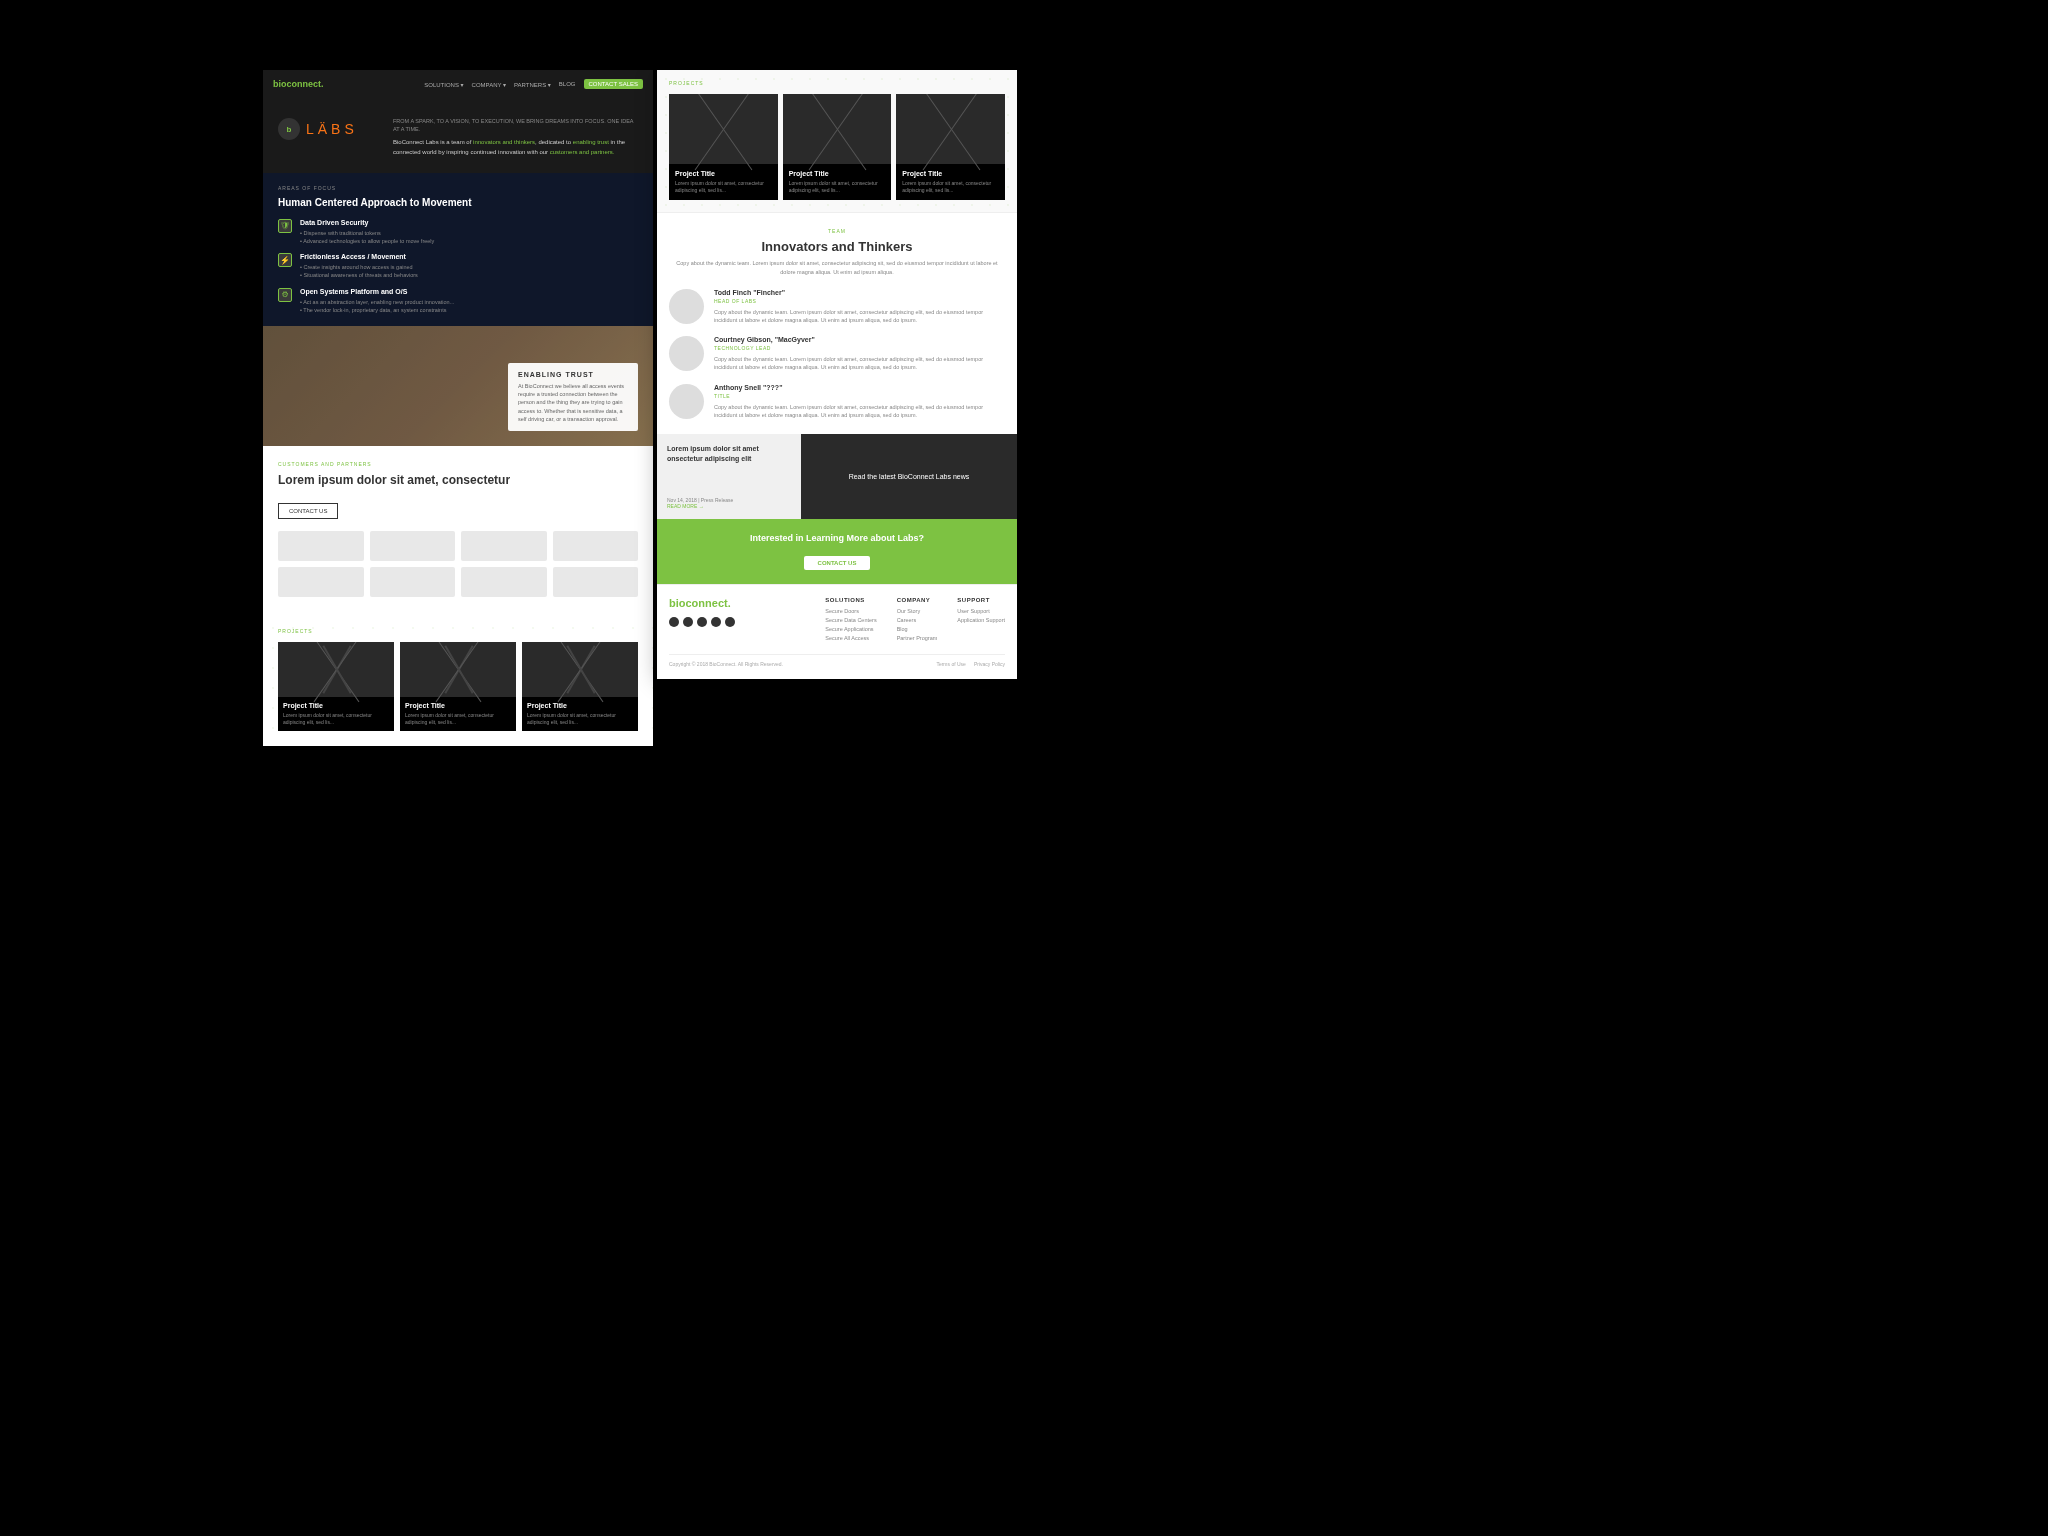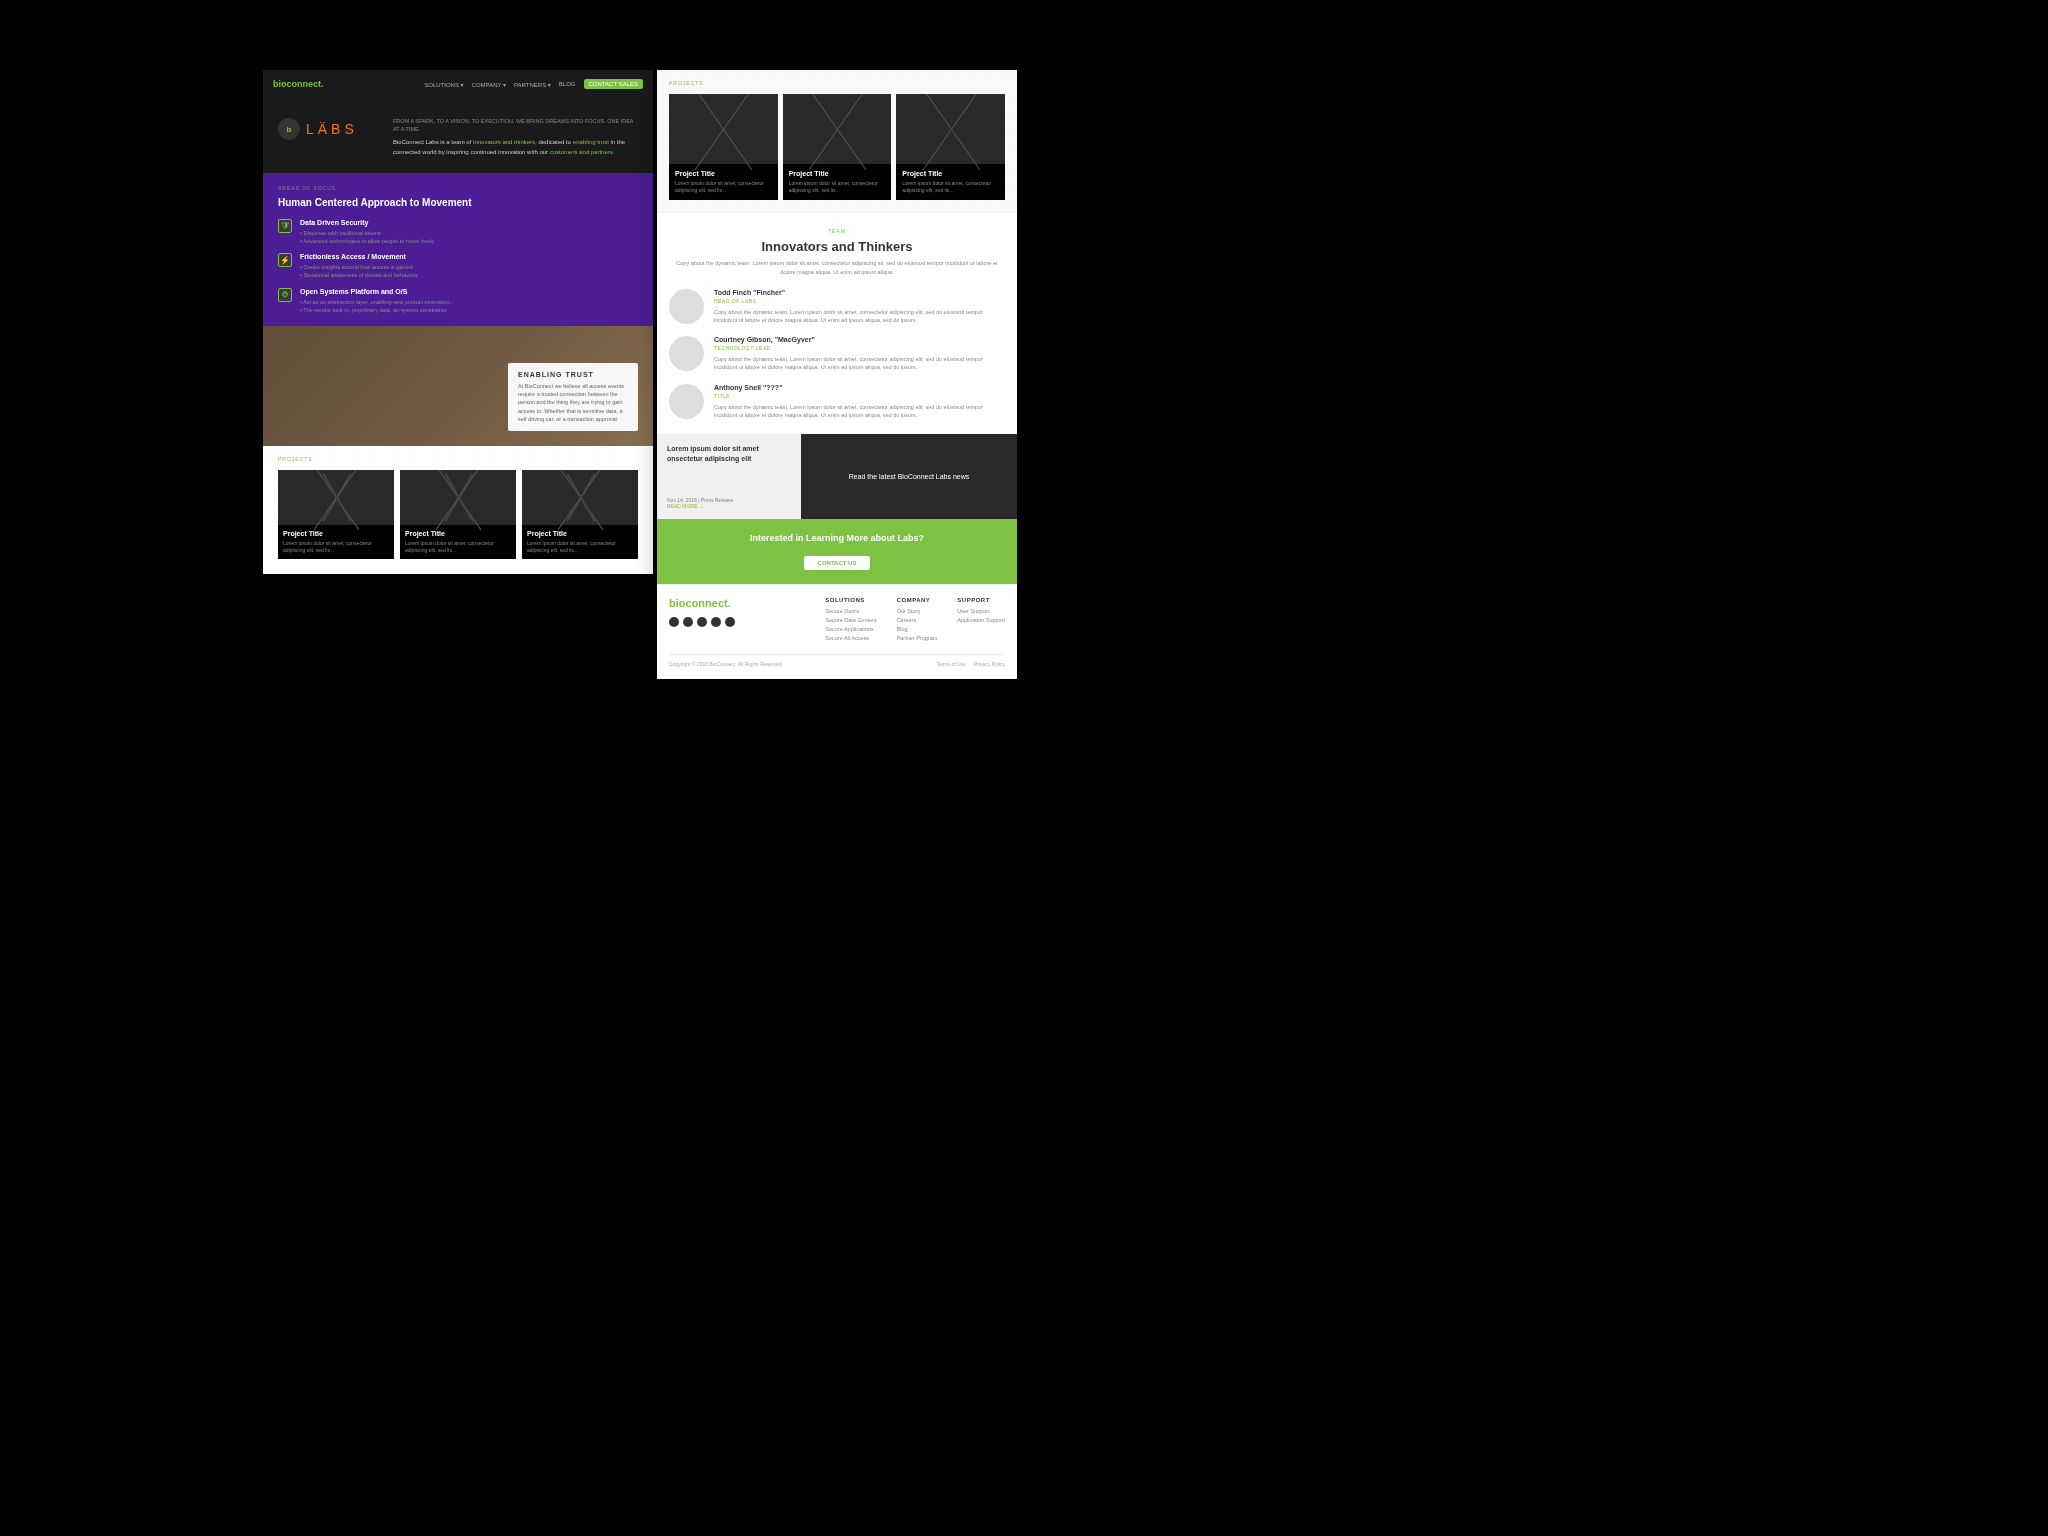--- a/index.html
+++ b/index.html
@@ -98,21 +98,21 @@
     }
     .hero-body {
       color: #ccc;
       font-size: 6px;
       line-height: 1.6;
     }
     .hero-body .green { color: #7dc242; }
 
     
     .focus-section {
-      background: #4c1d95;
+      background: #0f172a;
       padding: 12px 15px;
     }
     .focus-label {
       color: #888;
       font-size: 5px;
       letter-spacing: 1px;
       margin-bottom: 5px;
       text-transform: uppercase;
     }
     .focus-title {
@@ -642,20 +642,37 @@
     </div>
   </div>
 
   <div class="photo-section">
     <div class="trust-card">
       <div class="trust-card-title">ENABLING TRUST</div>
       <div class="trust-card-body">At BioConnect we believe all access events require a trusted connection between the person and the thing they are trying to gain access to. Whether that is sensitive data, a self driving car, or a transaction approval.</div>
     </div>
   </div>
 
+  <div class="customers-section">
+    <div class="section-label">CUSTOMERS AND PARTNERS</div>
+    <div class="customers-title">Lorem ipsum dolor sit amet, consectetur</div>
+    <div class="contact-btn">CONTACT US</div>
+    <div class="partner-logos">
+      <div class="partner-logo-box"></div>
+      <div class="partner-logo-box"></div>
+      <div class="partner-logo-box"></div>
+      <div class="partner-logo-box"></div>
+    </div>
+    <div class="partner-logos">
+      <div class="partner-logo-box"></div>
+      <div class="partner-logo-box"></div>
+      <div class="partner-logo-box"></div>
+      <div class="partner-logo-box"></div>
+    </div>
+  </div>
 
   <div class="projects-section-left">
     <div class="projects-label">PROJECTS</div>
     <div class="project-cards">
       <div class="project-card">
         <div class="project-card-img">
           <div class="x-mark"></div>
         </div>
         <div class="project-card-info">
           <div class="project-card-title">Project Title</div>

